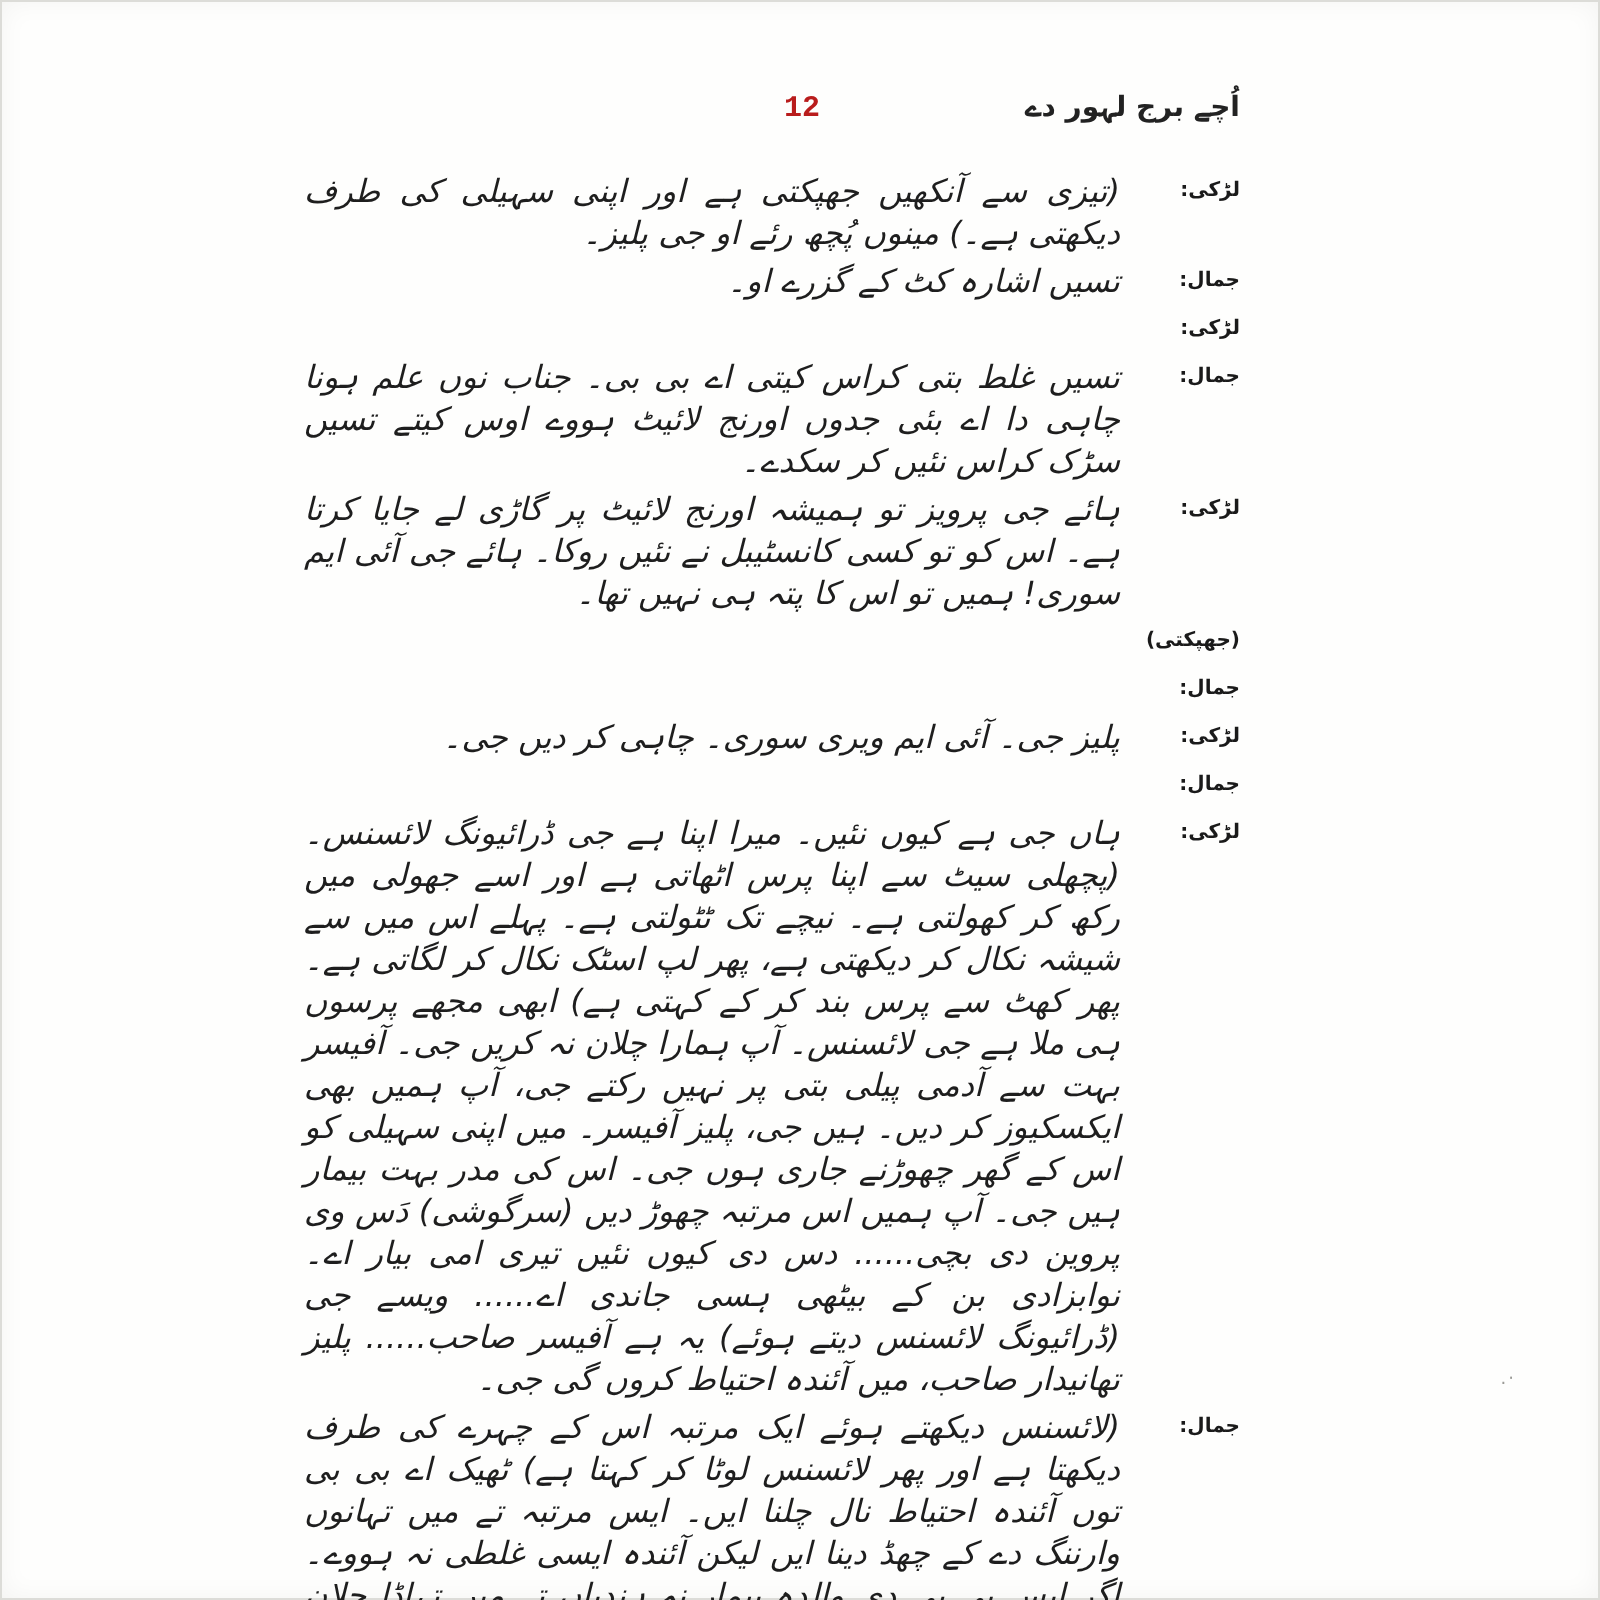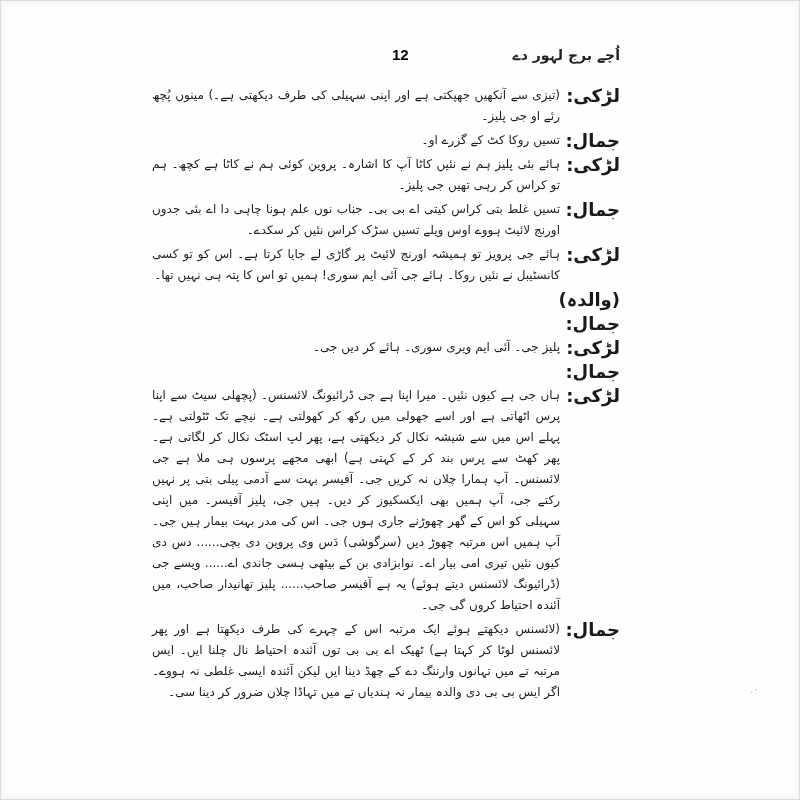--- a/index.html
+++ b/index.html
@@ -35,52 +35,53 @@
   }
   .running-title {
     font-size: 14px;
     font-weight: bold;
     letter-spacing: 0.5px;
     color: #222;
     text-align: right;
   }
   .page-number {
     direction: ltr;
-    font-family: Liberation Sans, sans-serif;
+    font-family: Liberation Mono, monospace;
     font-size: 15px;
     font-weight: bold;
-    color: #000000;
+    color: #b91c1c;
     margin-left: 240px; 
     margin-top: 10px;
   }
   .dialogue-list {
     display: flex;
     flex-direction: column;
     gap: 3px;
   }
   .dialogue-row {
     display: flex;
     flex-direction: row; 
     align-items: flex-start;
   }
   .speaker {
     flex: 0 0 56px;
-    font-size: 18px;
+    font-size: 10px;
     line-height: 21px;
     font-weight: bold;
     color: #1a1a1a;
     white-space: nowrap;
   }
   .speech {
     flex: 1 1 auto;
-    font-size: 12px;
+    font-size: 16px;
     line-height: 21px;
     text-align: justify;
     color: #1e1e1e;
     padding-right: 4px;
+    font-style: italic;
   }
   
   .scan-noise {
     position: absolute;
     right: 42px;
     top: 688px;
     width: 6px;
     height: 14px;
     color: #9a9a96;
     font-size: 9px;
@@ -100,49 +101,48 @@
     </div>
 
     <div class="dialogue-list">
   <div class="dialogue-row">
     <span class="speaker">لڑکی:</span>
     <span class="speech">(تیزی سے آنکھیں جھپکتی ہے اور اپنی سہیلی کی طرف دیکھتی ہے۔) مینوں پُچھ رئے او جی پلیز۔</span>
   </div>
 
   <div class="dialogue-row">
     <span class="speaker">جمال:</span>
-    <span class="speech">تسیں روکا کٹ کے گزرے او۔</span>
+    <span class="speech">تسیں اشارہ کٹ کے گزرے او۔</span>
   </div>
 
   <div class="dialogue-row">
     <span class="speaker">لڑکی:</span>
-    <span class="speech">ہائے بئی پلیز ہم نے نئیں کاٹا آپ کا اشارہ۔ پروین کوئی ہم نے کاٹا ہے کچھ۔ ہم تو کراس کر رہی تھیں جی پلیز۔</span>
   </div>
 
   <div class="dialogue-row">
     <span class="speaker">جمال:</span>
-    <span class="speech">تسیں غلط بتی کراس کیتی اے بی بی۔ جناب نوں علم ہونا چاہی دا اے بئی جدوں اورنج لائیٹ ہووے اوس ویلے تسیں سڑک کراس نئیں کر سکدے۔</span>
+    <span class="speech">تسیں غلط بتی کراس کیتی اے بی بی۔ جناب نوں علم ہونا چاہی دا اے بئی جدوں اورنج لائیٹ ہووے اوس کیتے تسیں سڑک کراس نئیں کر سکدے۔</span>
   </div>
 
   <div class="dialogue-row">
     <span class="speaker">لڑکی:</span>
     <span class="speech">ہائے جی پرویز تو ہمیشہ اورنج لائیٹ پر گاڑی لے جایا کرتا ہے۔ اس کو تو کسی کانسٹیبل نے نئیں روکا۔ ہائے جی آئی ایم سوری! ہمیں تو اس کا پتہ ہی نہیں تھا۔</span>
   </div>
 
   <div class="dialogue-row">
-    <span class="speaker">(والدہ)</span>
+    <span class="speaker">(جھپکتی)</span>
   </div>
 
   <div class="dialogue-row">
     <span class="speaker">جمال:</span>
   </div>
 
   <div class="dialogue-row">
     <span class="speaker">لڑکی:</span>
-    <span class="speech">پلیز جی۔ آئی ایم ویری سوری۔ ہائے کر دیں جی۔</span>
+    <span class="speech">پلیز جی۔ آئی ایم ویری سوری۔ چاہی کر دیں جی۔</span>
   </div>
 
   <div class="dialogue-row">
     <span class="speaker">جمال:</span>
   </div>
 
   <div class="dialogue-row">
     <span class="speaker">لڑکی:</span>
     <span class="speech">ہاں جی ہے کیوں نئیں۔ میرا اپنا ہے جی ڈرائیونگ لائسنس۔ (پچھلی سیٹ سے اپنا پرس اٹھاتی ہے اور اسے جھولی میں رکھ کر کھولتی ہے۔ نیچے تک ٹٹولتی ہے۔ پہلے اس میں سے شیشہ نکال کر دیکھتی ہے، پھر لپ اسٹک نکال کر لگاتی ہے۔ پھر کھٹ سے پرس بند کر کے کہتی ہے) ابھی مجھے پرسوں ہی ملا ہے جی لائسنس۔ آپ ہمارا چلان نہ کریں جی۔ آفیسر بہت سے آدمی پیلی بتی پر نہیں رکتے جی، آپ ہمیں بھی ایکسکیوز کر دیں۔ ہیں جی، پلیز آفیسر۔ میں اپنی سہیلی کو اس کے گھر چھوڑنے جاری ہوں جی۔ اس کی مدر بہت بیمار ہیں جی۔ آپ ہمیں اس مرتبہ چھوڑ دیں (سرگوشی) دَس وی پروین دی بچی...... دس دی کیوں نئیں تیری امی بیار اے۔ نوابزادی بن کے بیٹھی ہسی جاندی اے...... ویسے جی (ڈرائیونگ لائسنس دیتے ہوئے) یہ ہے آفیسر صاحب...... پلیز تھانیدار صاحب، میں آئندہ احتیاط کروں گی جی۔</span>
   </div>

